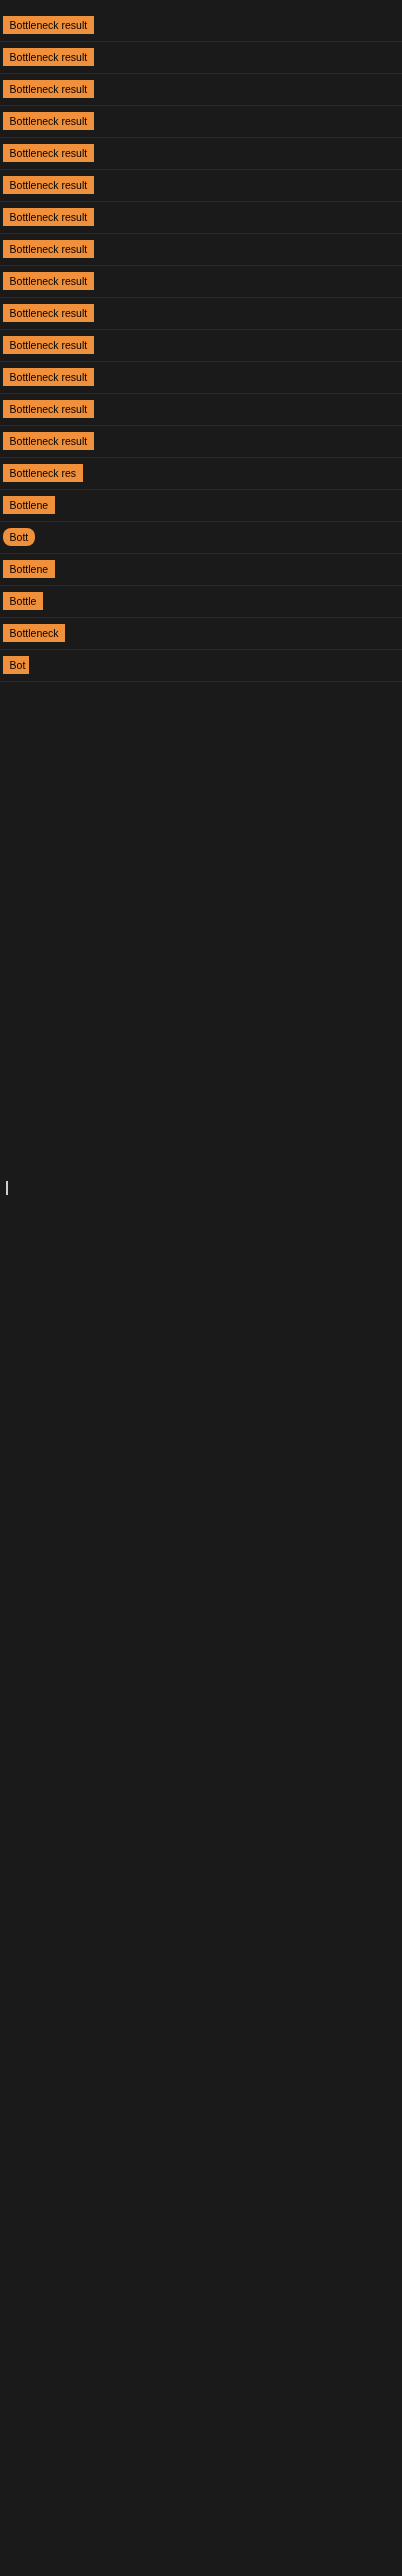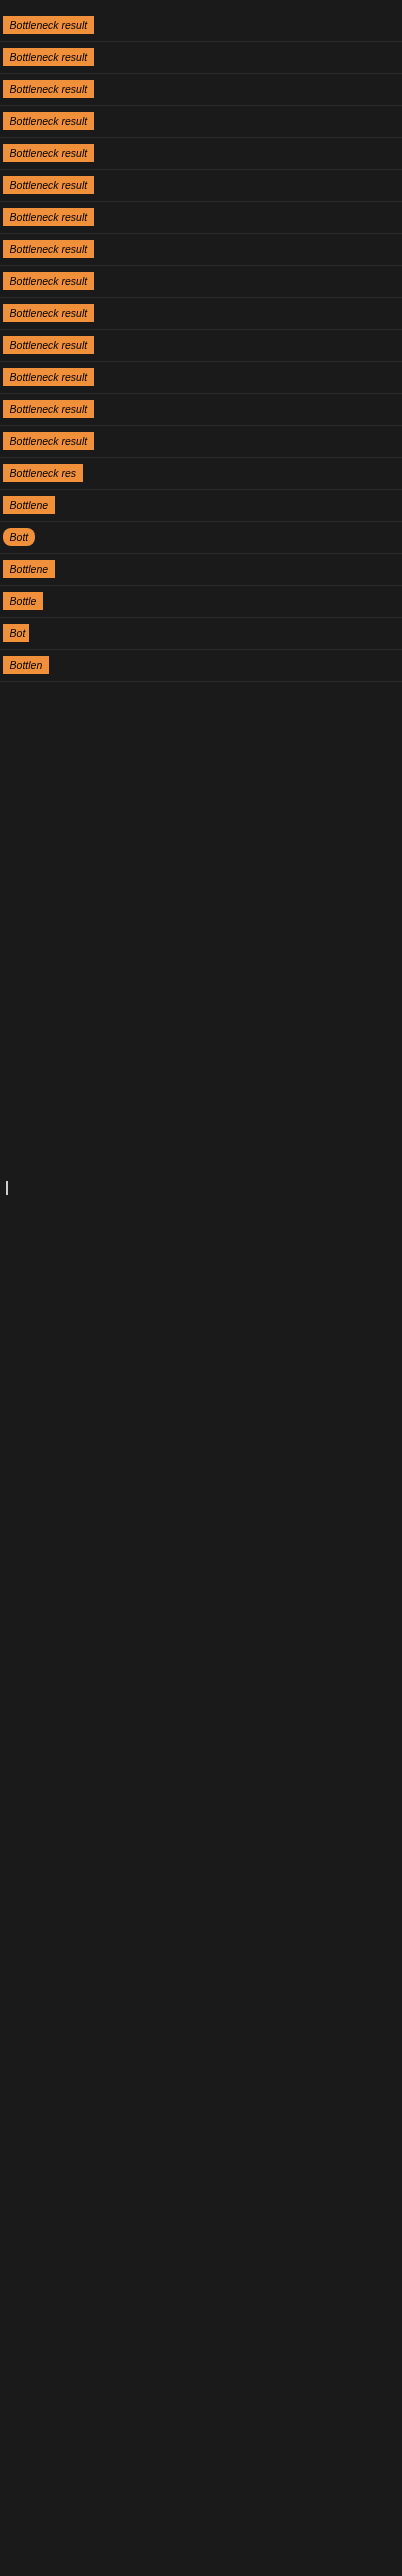--- a/index.html
+++ b/index.html
@@ -1,19 +1,18 @@
 <!DOCTYPE html>
 <html style="font-size:13px"><head>
   <meta charset="utf-8">
   <style>
     * {
       margin: 0;
       padding: 0;
       box-sizing: border-box;
-      font-style: italic;
     }
     body {
       width: 403px;
       min-height: 2576px;
       background-color: #1a1a1a;
       font-family: Arial, sans-serif;
       position: relative;
     }
     .site-title {
       text-align: center;
@@ -106,24 +105,24 @@
     <div class="row">
       <span class="bottleneck-item" style="max-width: 32px; border-radius: 8px;">Bott</span>
     </div>
     <div class="row">
       <span class="bottleneck-item" style="max-width: 55px;">Bottlene</span>
     </div>
     <div class="row">
       <span class="bottleneck-item" style="max-width: 42px;">Bottle</span>
     </div>
     <div class="row">
-      <span class="bottleneck-item" style="max-width: 26px;">Bot</span>
+      <span class="bottleneck-item" style="max-width: 64px;">Bottleneck</span>
     </div>
     <div class="row">
-      <span class="bottleneck-item" style="max-width: 48px;">Bottlen</span>
+      <span class="bottleneck-item" style="max-width: 26px;">Bot</span>
     </div>
   </div>
 
 <div style="height: 483px;"></div>
 
 <div style="position:relative; height:322px;">
   <div class="cursor-line" style="top:16px;"></div>
 </div>
 
 <div style="height:242px;"></div>

